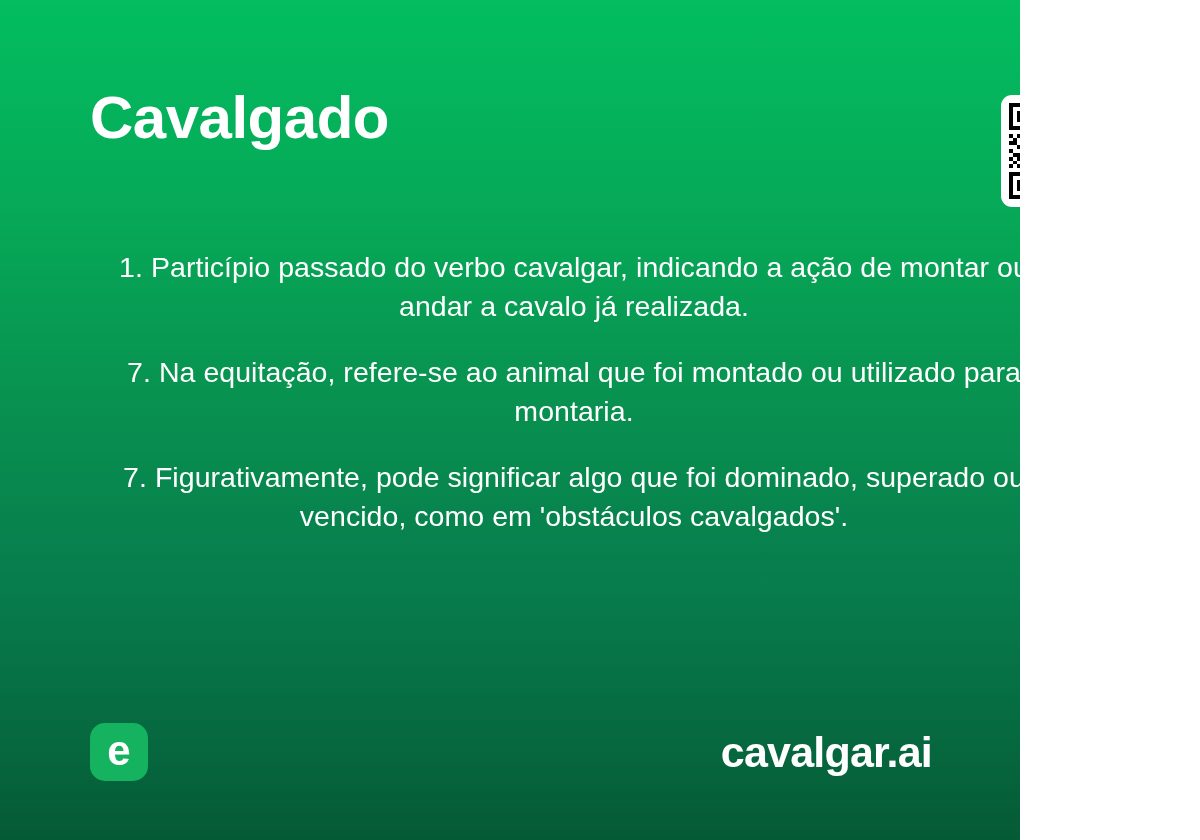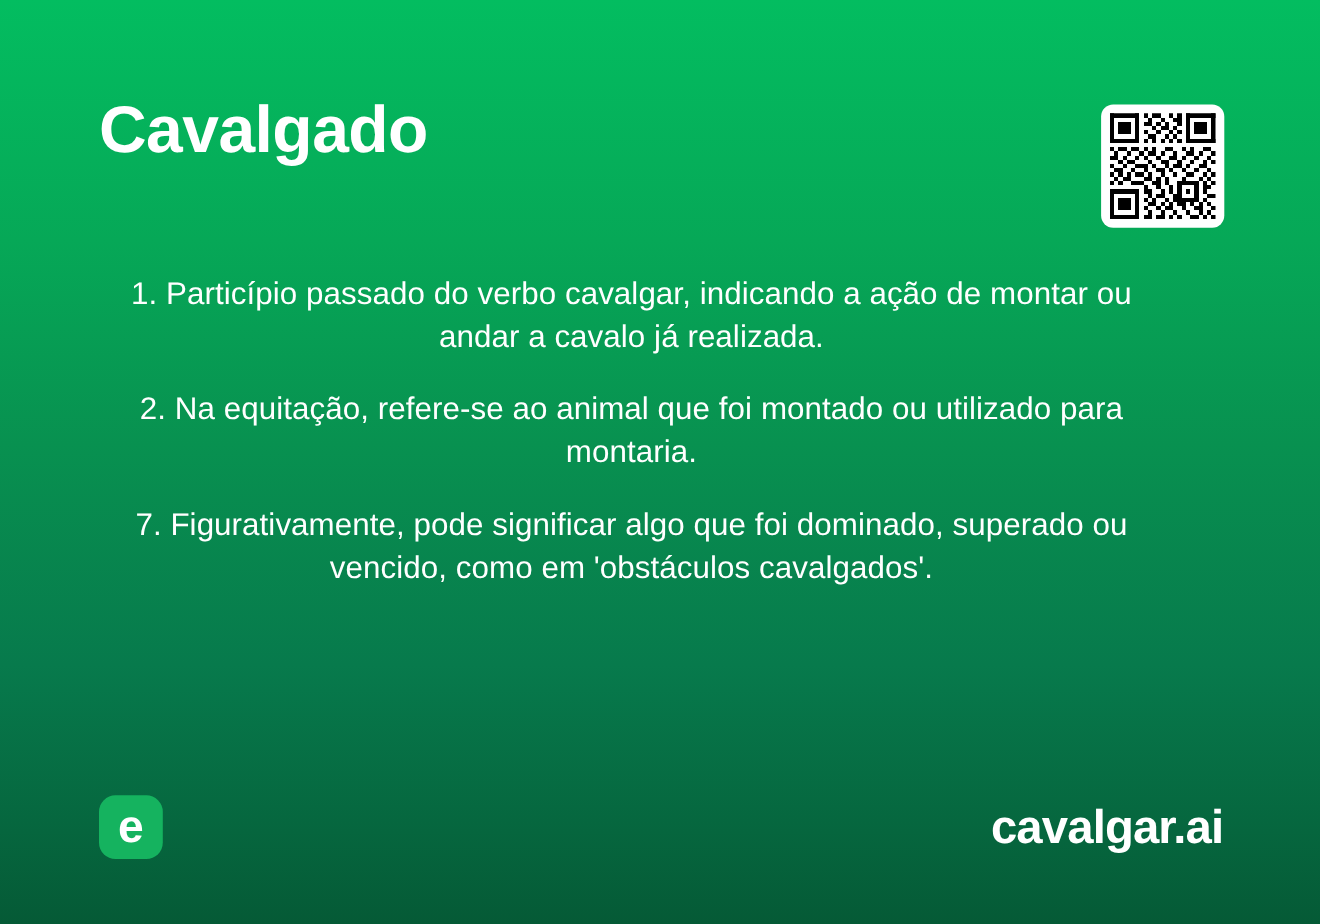--- a/index.html
+++ b/index.html
@@ -9,21 +9,21 @@
   body {
     width: 1200px;
     height: 840px;
     overflow: hidden;
     font-family: "Liberation Sans", sans-serif;
     background: #ffffff;
   }
 
   .card {
     position: relative;
-    width: 1200px;
+    width: 1020px;
     height: 840px;
     box-sizing: border-box;
     background: linear-gradient(180deg,
         #03bd60 0%,
         #06a857 26%,
         #089150 48%,
         #077a4c 72%,
         #06663e 90%,
         #055a36 100%);
     overflow: hidden;
@@ -318,21 +318,21 @@
           <rect x="16" y="24" width="1" height="1"></rect>
         <rect x="19" y="24" width="2" height="1"></rect>
           <rect x="22" y="24" width="1" height="1"></rect>
         <rect x="24" y="24" width="1" height="1"></rect>
       </g>
     </svg>
   </div>
 
   <div class="definitions">
     <p class="definition">1. Particípio passado do verbo cavalgar, indicando a ação de montar ou andar a cavalo já realizada.</p>
-    <p class="definition">2. Na equitação, refere-se ao animal que foi montado ou utilizado para montaria.</p>
+    <p class="definition">7. Na equitação, refere-se ao animal que foi montado ou utilizado para montaria.</p>
     <p class="definition">7. Figurativamente, pode significar algo que foi dominado, superado ou vencido, como em 'obstáculos cavalgados'.</p>
   </div>
 
   <div class="logo-tile">
     <span class="logo-letter">e</span>
   </div>
 
   <div class="brand">cavalgar.ai</div>
 
 </div>

